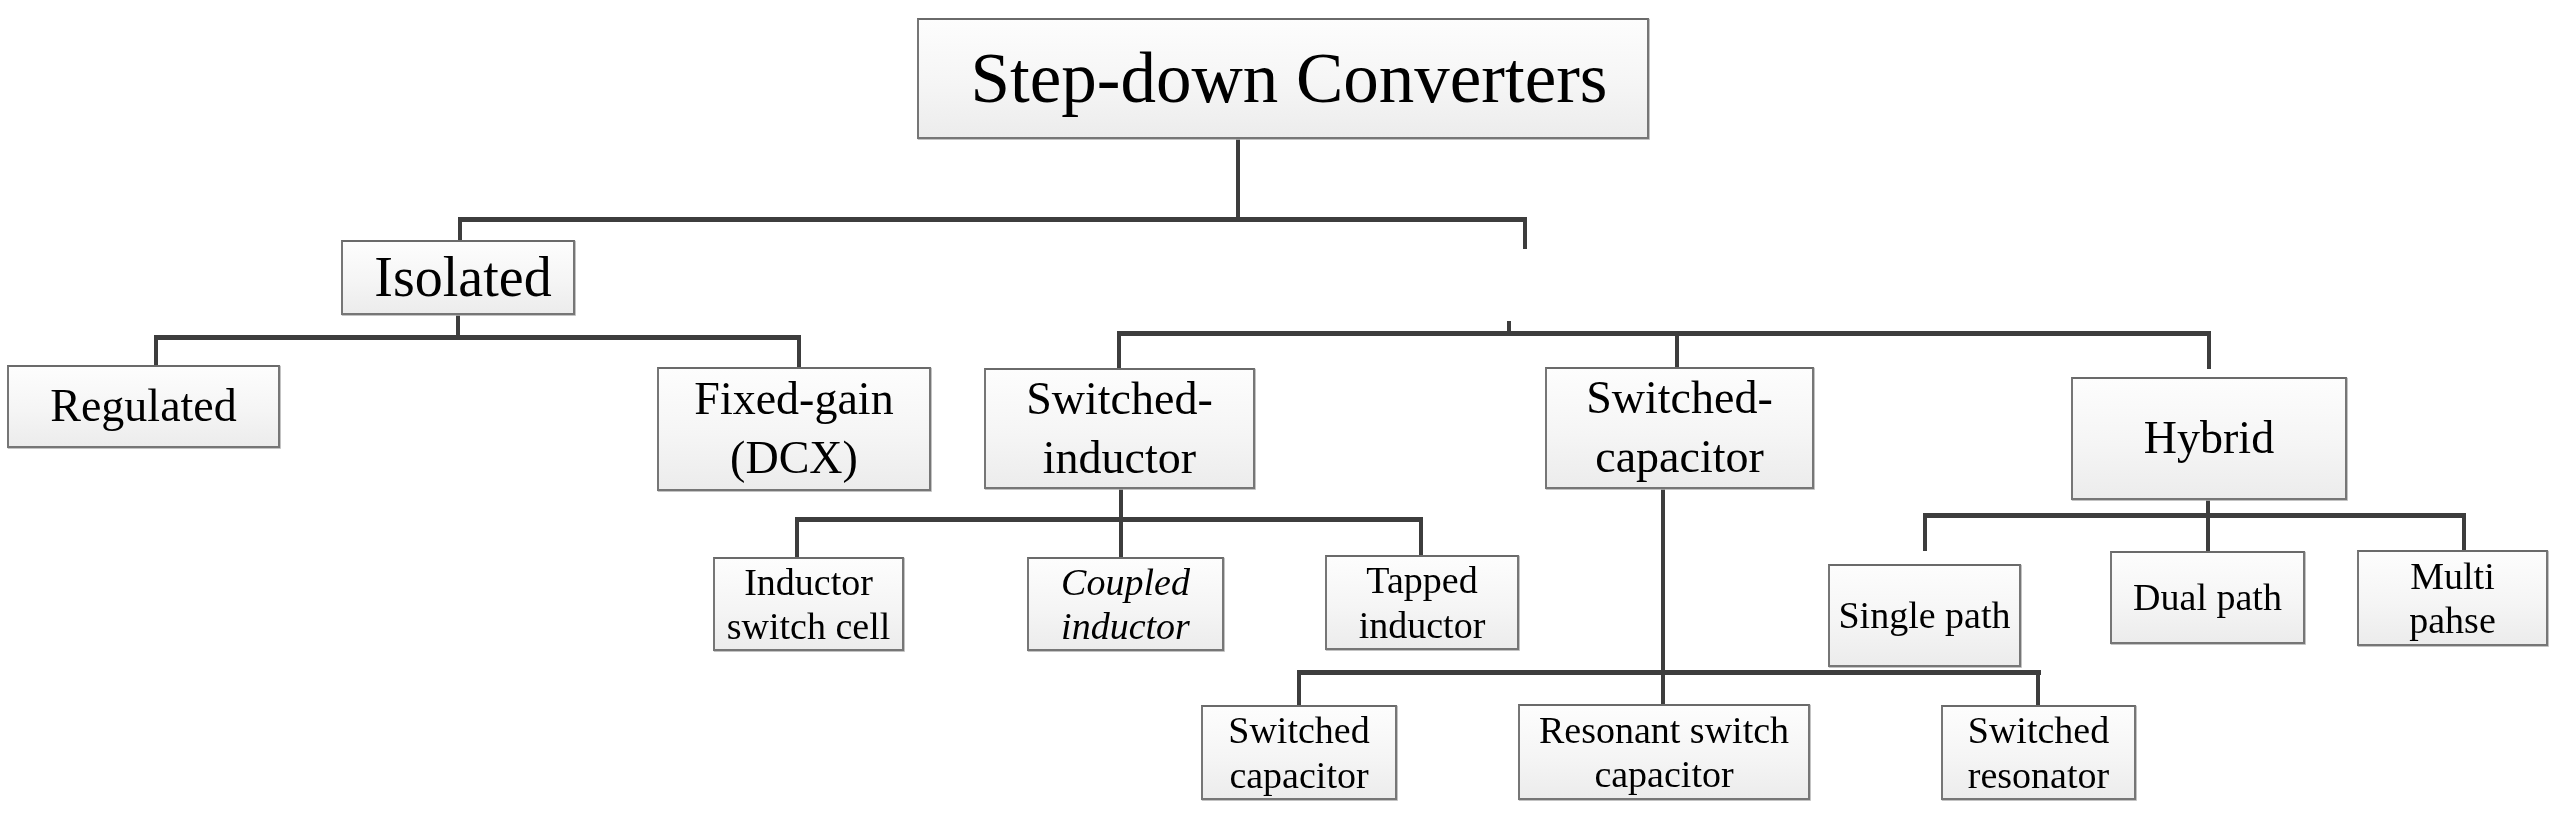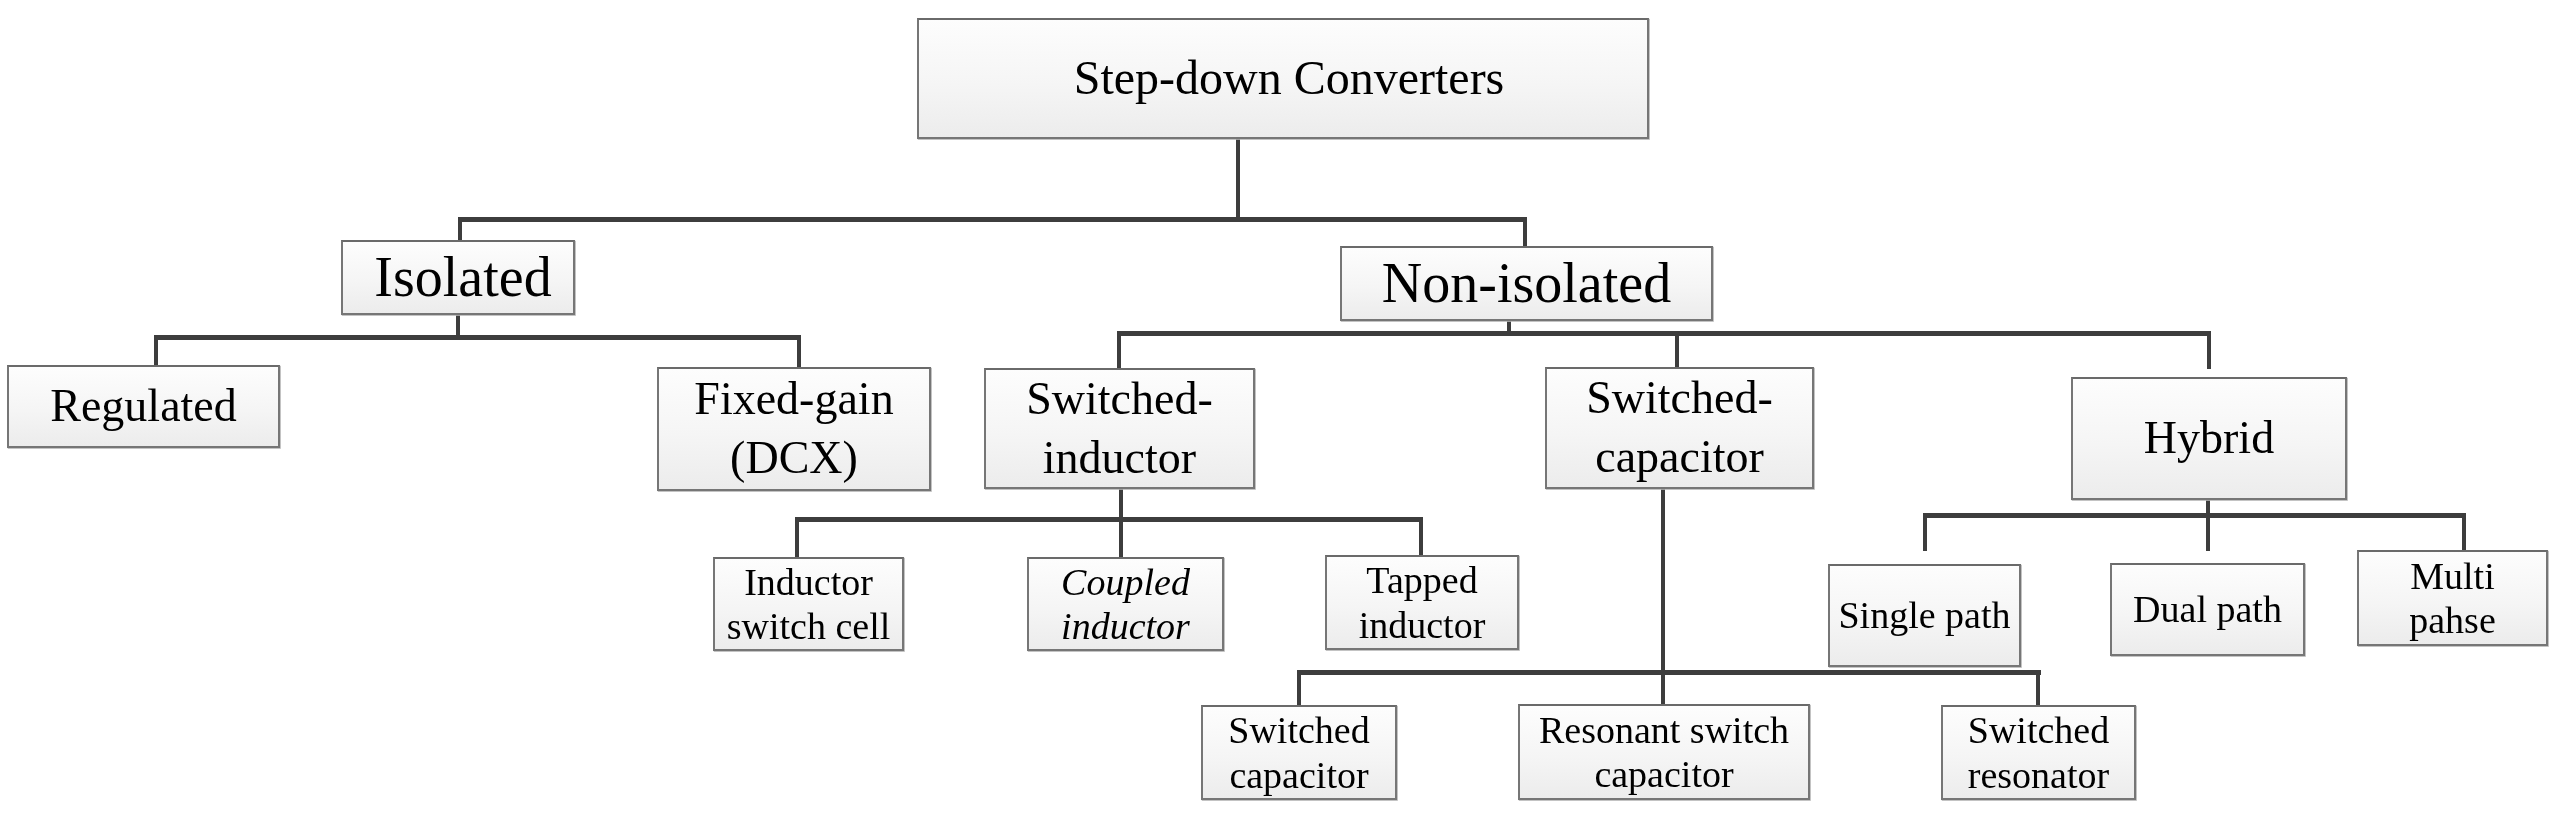--- a/index.html
+++ b/index.html
@@ -18,21 +18,21 @@
     border-top-color: #6a6a6a;
     background: linear-gradient(180deg, #fdfdfd 0%, #f5f5f5 55%, #ececec 100%);
     box-shadow: 0.8px 0.8px 0 #b5b5b5;
     display: flex;
     align-items: center;
     justify-content: center;
     text-align: center;
     color: #000000;
     white-space: pre-line;
   }
-  .lvl1 { font-size: 48px; line-height: 1.05; padding-left: 12px; }
+  .lvl1 { font-size: 71px; line-height: 1.05; padding-left: 12px; }
   .lvl2 { font-size: 56px; line-height: 1.05; }
   .lvl3 { font-size: 46px; line-height: 1.28; }
   .lvl4 { font-size: 38px; line-height: 1.17; }
   .conn {
     position: absolute;
     background: #3d3d3d;
   }
 </style>
 </head>
 <body>
@@ -70,21 +70,20 @@
     <div class="conn" style="left:2206px; top:490px; width:4px; height:61px;"></div>
     <div class="conn" style="left:1923px; top:513px; width:543px; height:4.8px;"></div>
     <div class="conn" style="left:1923px; top:513px; width:4px; height:38px;"></div>
     <div class="conn" style="left:2462px; top:513px; width:4px; height:37px;"></div>
   </div>
 
   <div class="node lvl1" style="left:917px; top:17.5px; width:732px; height:121px;">Step-down Converters</div>
 
   <div class="node lvl2" style="left:341px; top:240px; width:234px; height:75px;padding-left:10px;">Isolated</div>
 
-  <div class="node lvl2" style="left:1340px; top:246px; width:373px; height:75px;">Non-isolated</div>
 
   <div class="node lvl3" style="left:7px; top:365px; width:273px; height:83px;">Regulated</div>
 
   <div class="node lvl3" style="left:657px; top:367px; width:274px; height:124px;font-family:Liberation Serif, serif;">Fixed-gain
 (DCX)</div>
 
   <div class="node lvl3" style="left:984px; top:368px; width:271px; height:121px;">Switched-
 inductor</div>
 
   <div class="node lvl3" style="left:1545px; top:367px; width:269px; height:122px;">Switched-
@@ -96,21 +95,21 @@
 switch cell</div>
 
   <div class="node lvl4" style="left:1027px; top:557px; width:197px; height:94px;font-style:italic;">Coupled
 inductor</div>
 
   <div class="node lvl4" style="left:1325px; top:555px; width:194px; height:95px;">Tapped
 inductor</div>
 
   <div class="node lvl4" style="left:1828px; top:564px; width:193px; height:103px;">Single path</div>
 
-  <div class="node lvl4" style="left:2110px; top:563px; width:195px; height:93px;">Dual path</div>
+  <div class="node lvl4" style="left:2110px; top:551px; width:195px; height:93px;">Dual path</div>
 
   <div class="node lvl4" style="left:2357px; top:550px; width:191px; height:96px;">Multi
 pahse</div>
 
   <div class="node lvl4" style="left:1201px; top:705px; width:196px; height:95px;">Switched
 capacitor</div>
 
   <div class="node lvl4" style="left:1518px; top:704px; width:292px; height:96px;">Resonant switch
 capacitor</div>
 

